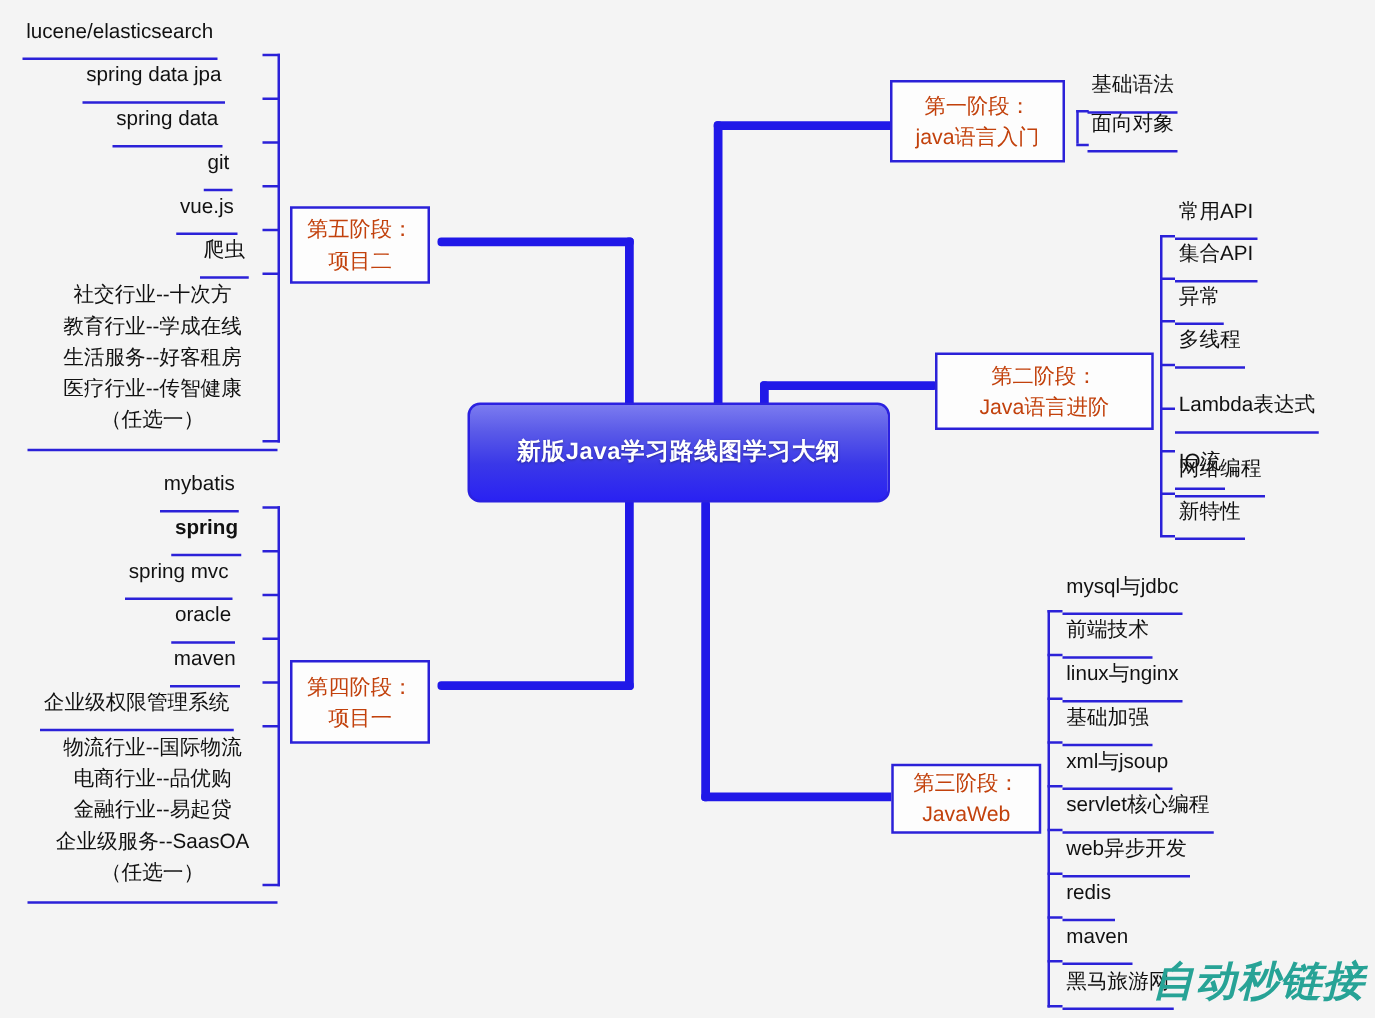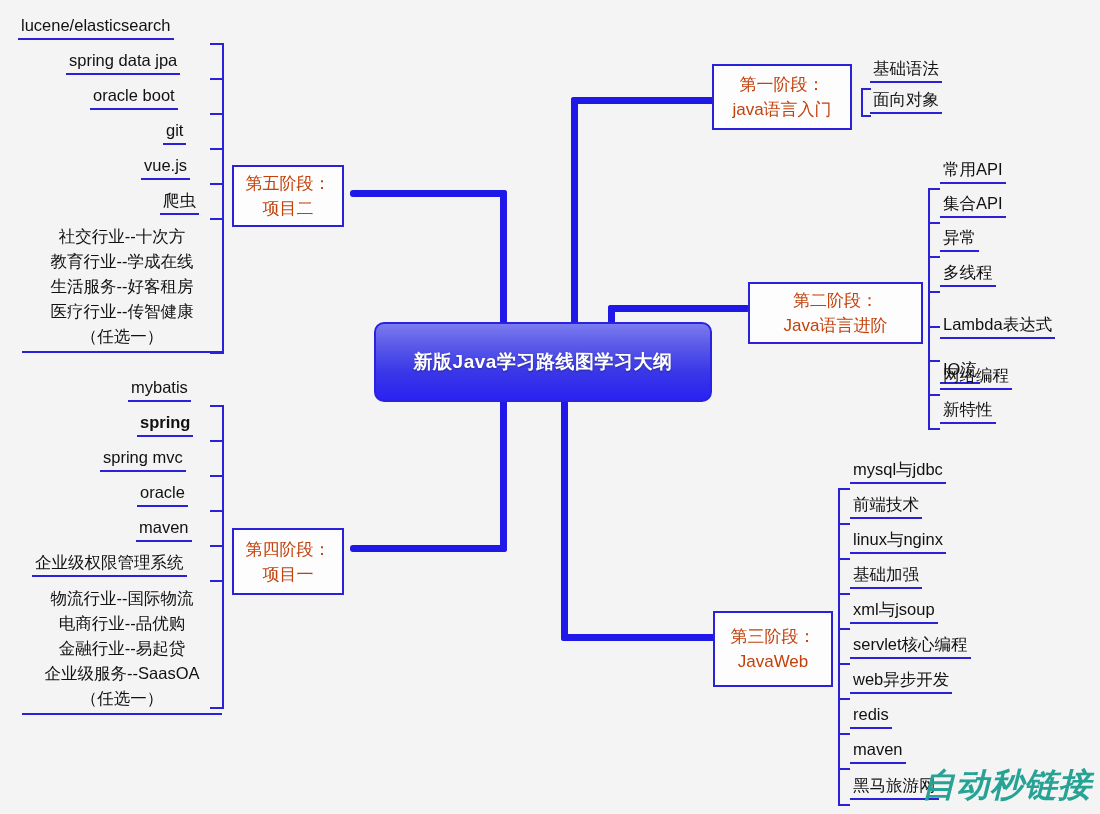--- a/index.html
+++ b/index.html
@@ -44,21 +44,21 @@
   }
 
   
   .leaf {
     position: absolute;
     font-size: 16.5px;
     color: #111;
     white-space: nowrap;
     line-height: 22px;
     border-bottom: 2px solid #2b21d8;
-    padding: 0 3px 2px 3px;
+    padding: 0 3px 10px 3px;
     z-index: 4;
   }
   .leaf.multi { line-height: 25px; text-align: center; }
 
   
   .vline { position: absolute; width: 2px; background: #2b21d8; z-index: 3; }
   .hline { position: absolute; height: 2px; background: #2b21d8; z-index: 3; }
 
   
   .trunk { position: absolute; background: #2018e8; z-index: 2; border-radius: 3px; }
@@ -128,21 +128,21 @@
   <div class="hline" style="left:928px; top:428px; width:12px;"></div>
   <div class="leaf" style="left:940px; top:158px;">常用API</div>
   <div class="leaf" style="left:940px; top:192px;">集合API</div>
   <div class="leaf" style="left:940px; top:226px;">异常</div>
   <div class="leaf" style="left:940px; top:261px;">多线程</div>
   <div class="leaf" style="left:940px; top:296px;margin-top:17px;">Lambda表达式</div>
   <div class="leaf" style="left:940px; top:330px;margin-top:28px;">IO流</div>
   <div class="leaf" style="left:940px; top:364px;">网络编程</div>
   <div class="leaf" style="left:940px; top:398px;">新特性</div>
 
-  <div class="stage-box" style="left:713px; top:611px; width:120px; height:76px;">
+  <div class="stage-box" style="left:713px; top:611px; width:120px; height:56px;">
     <div>第三阶段：</div>
     <div>JavaWeb</div>
   </div>
   <div class="vline" style="left:838px; top:488px; height:318px;"></div>
   <div class="hline" style="left:838px; top:488px; width:12px;"></div>
   <div class="hline" style="left:838px; top:523px; width:12px;"></div>
   <div class="hline" style="left:838px; top:558px; width:12px;"></div>
   <div class="hline" style="left:838px; top:593px; width:12px;"></div>
   <div class="hline" style="left:838px; top:628px; width:12px;"></div>
   <div class="hline" style="left:838px; top:663px; width:12px;"></div>
@@ -168,21 +168,21 @@
   <div class="vline" style="left:222px; top:43px; height:311px;"></div>
   <div class="hline" style="left:210px; top:43px; width:14px;"></div>
   <div class="hline" style="left:210px; top:78px; width:14px;"></div>
   <div class="hline" style="left:210px; top:113px; width:14px;"></div>
   <div class="hline" style="left:210px; top:148px; width:14px;"></div>
   <div class="hline" style="left:210px; top:183px; width:14px;"></div>
   <div class="hline" style="left:210px; top:218px; width:14px;"></div>
   <div class="hline" style="left:210px; top:352px; width:14px;"></div>
   <div class="leaf" style="left:18px; top:14px;">lucene/elasticsearch</div>
   <div class="leaf" style="left:66px; top:49px;">spring data jpa</div>
-  <div class="leaf" style="left:90px; top:84px;">oracle boot</div>
+  <div class="leaf" style="left:90px; top:84px;">spring data</div>
   <div class="leaf" style="left:163px; top:119px;">git</div>
   <div class="leaf" style="left:141px; top:154px;">vue.js</div>
   <div class="leaf" style="left:160px; top:189px;">爬虫</div>
   <div class="leaf multi" style="left:22px; top:224px; width:200px; white-space:pre-line;">社交行业--十次方
 教育行业--学成在线
 生活服务--好客租房
 医疗行业--传智健康
 （任选一）</div>
 
   <div class="stage-box" style="left:232px; top:528px; width:112px; height:67px;">

